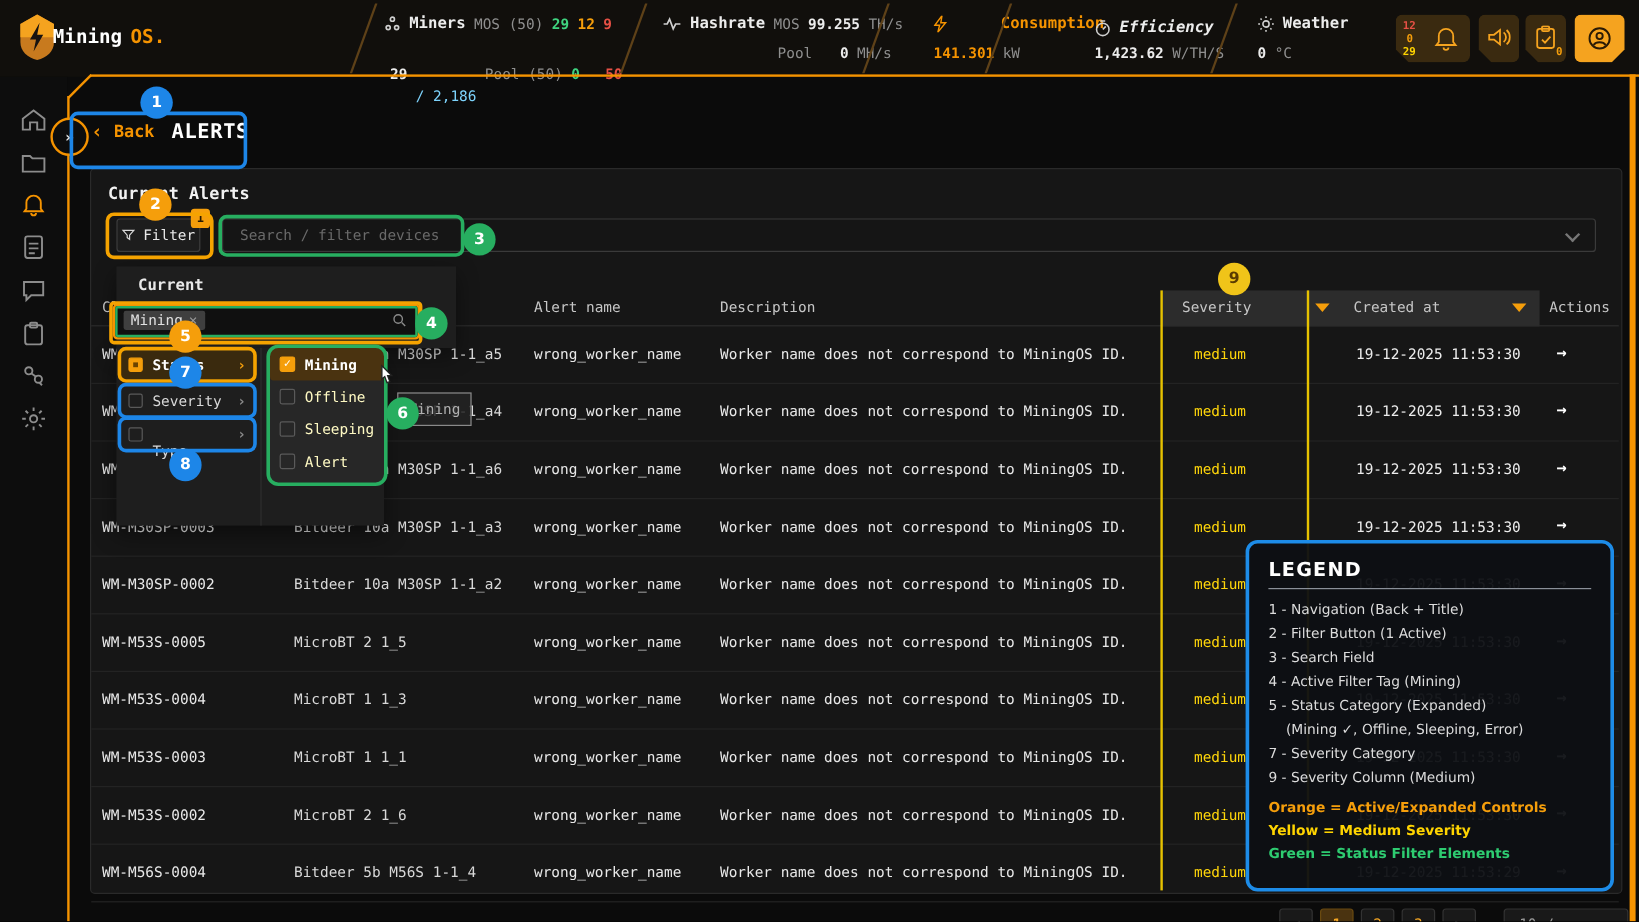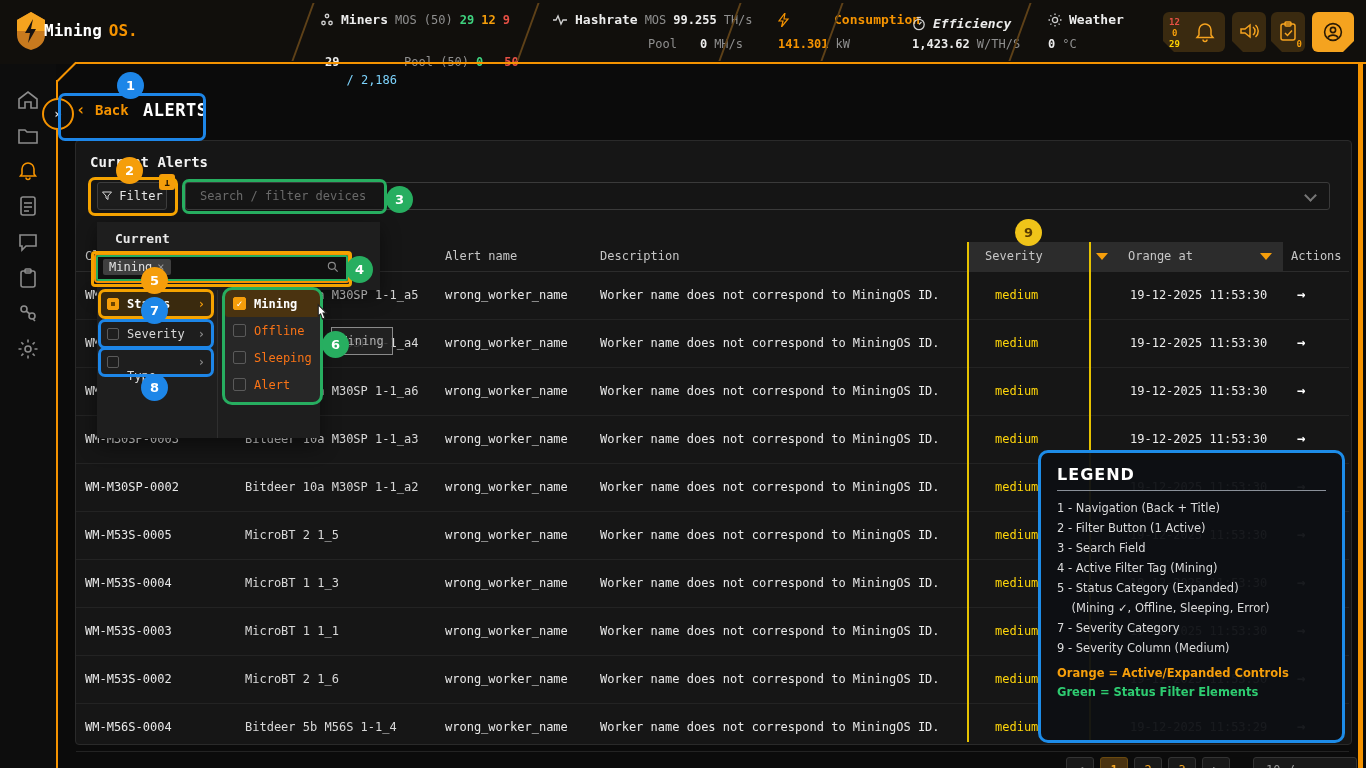--- a/index.html
+++ b/index.html
@@ -82,21 +82,21 @@
   .mag{position:absolute;right:8px;top:5px;width:14px;height:14px;color:#8a8a8a;}
   .cat{position:absolute;left:3px;width:112px;height:24px;display:flex;align-items:center;box-sizing:border-box;padding:0 7px;border-radius:3px;}
   .cat .cb{width:12px;height:12px;border:1px solid #5a5a5a;border-radius:2px;margin-right:8px;box-sizing:border-box;}
   .cat .chev{margin-left:auto;color:#8a8a8a;font-weight:bold;}
   .cat.sel{background:#3a2a0e;}
   .cat.sel .cb{background:#f59e0b;border-color:#f59e0b;position:relative;}
   .cat.sel .cb::after{content:"";position:absolute;left:3px;top:3px;width:4px;height:4px;background:#6b4300;}
   .cat.sel .label{color:#fff;font-weight:bold;}
   .cat.sel .chev{color:#f59e0b;}
   .opts{position:absolute;left:128px;top:68px;width:95px;height:112px;background:#272727;border-radius:3px;}
-  .opt{position:relative;height:27px;display:flex;align-items:center;padding:0 8px;box-sizing:border-box;color:#f97316;}
+  .opt{position:relative;height:27px;display:flex;align-items:center;padding:0 8px;box-sizing:border-box;color:#fef9c3;}
   .opt .cb{width:13px;height:13px;border:1px solid #5a5a5a;border-radius:2px;margin-right:8px;box-sizing:border-box;display:flex;align-items:center;justify-content:center;font-size:10px;}
   .opt.checked{background:#4a3310;color:#fff;font-weight:bold;border-radius:3px;}
   .opt.checked .cb{background:#f59e0b;border-color:#f59e0b;color:#fff;}
 
   .ghost{position:absolute;left:331px;top:327px;width:60px;height:26px;border:1px solid #8a8a8a;background:rgba(35,35,35,.85);
          color:#b0b0b0;display:flex;align-items:center;justify-content:center;z-index:36;}
   .cursor{position:absolute;left:310px;top:303px;width:22px;height:22px;z-index:37;}
 
   
   .ann{position:absolute;border-radius:7px;z-index:30;pointer-events:none;box-sizing:border-box;}
@@ -366,21 +366,21 @@
     <span class="chev"></span>
   </div>
 
   <div class="th-bg"></div>
   <div class="th" style="left:85px;">Client worker</div>
   <div class="th" style="left:245px;">Miner</div>
   <div class="th" style="left:445px;">Alert name</div>
   <div class="th" style="left:600px;">Description</div>
   <div class="th" style="left:985px;">Severity</div>
   <div class="sort-tri" style="left:1096px;"></div>
-  <div class="th" style="left:1128px;">Orange at</div>
+  <div class="th" style="left:1128px;">Created at</div>
   <div class="sort-tri" style="left:1260px;"></div>
   <div class="th" style="left:1291px;">Actions</div>
   <div class="th-sep"></div>
 
   <div class="ycol" style="left:967px;"></div>
   <div class="ycol" style="left:1089px;"></div>
 
   <div class="tbody">
 
   <div class="t-row">
@@ -562,20 +562,21 @@
     <hr>
     <div class="l-item">1 - Navigation (Back + Title)</div>
     <div class="l-item">2 - Filter Button (1 Active)</div>
     <div class="l-item">3 - Search Field</div>
     <div class="l-item">4 - Active Filter Tag (Mining)</div>
     <div class="l-item">5 - Status Category (Expanded)</div>
     <div class="l-item">    (Mining ✓, Offline, Sleeping, Error)</div>
     <div class="l-item">7 - Severity Category</div>
     <div class="l-item">9 - Severity Column (Medium)</div>
     <div class="l-color" style="margin-top: 6px; color: rgb(245, 158, 11);">Orange = Active/Expanded Controls</div>
+    <div class="l-color" style="color: rgb(255, 212, 0);">Yellow = Medium Severity</div>
     <div class="l-color" style="color: rgb(46, 204, 113);">Green = Status Filter Elements</div>
   </div>
 
   <div class="pg" style="left:1066px;width:28px;">&lt;</div>
   <div class="pg active" style="left:1100px;width:28px;">1</div>
   <div class="pg num" style="left:1134px;width:28px;">2</div>
   <div class="pg num" style="left:1168px;width:28px;">3</div>
   <div class="pg" style="left:1202px;width:28px;">&gt;</div>
   <div class="pg" style="left:1253px;width:104px;justify-content:flex-start;padding-left:12px;">10 /</div>
 

